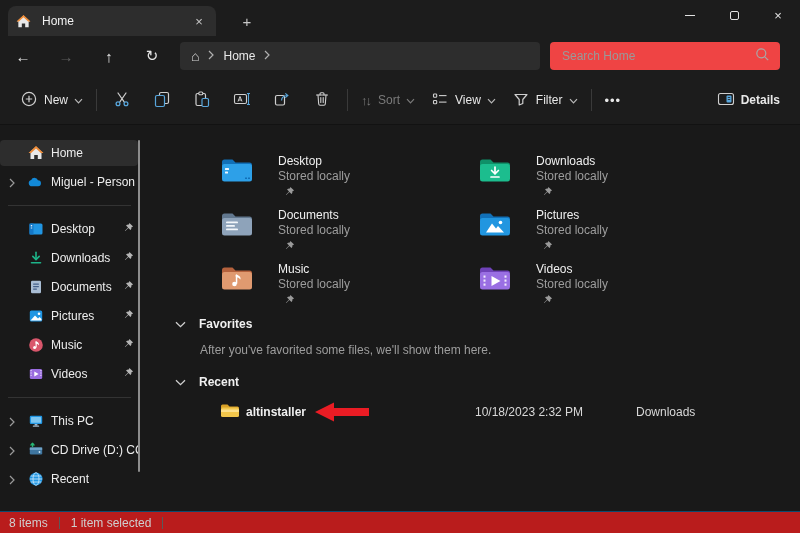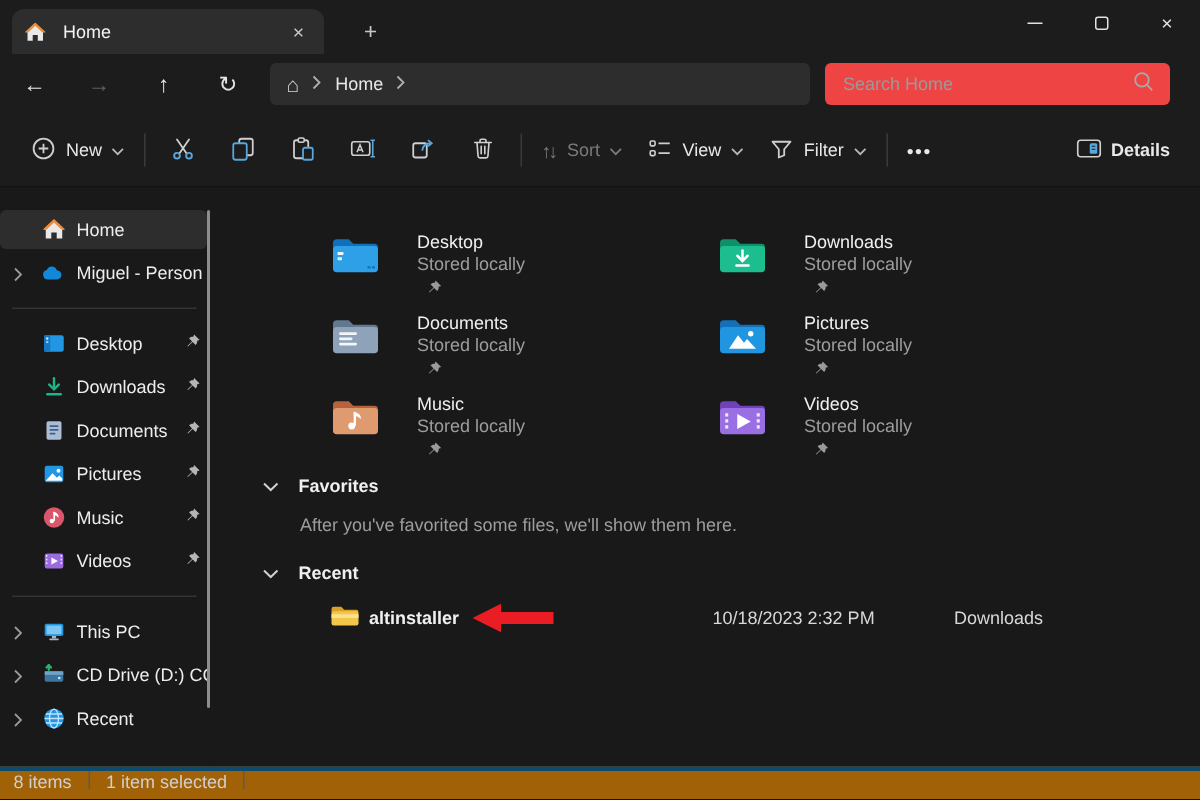--- a/index.html
+++ b/index.html
@@ -83,22 +83,22 @@
   .fav-text { margin:11px 0 16px 57px; color:#9d9d9d; }
   .sec-favorites { }
   .sec-recent { margin-top:17px; }
   .recent-row { position:relative; margin-top:9px; height:26px; }
   .r-icon { position:absolute; left:77px; top:4px; }
   .r-name { position:absolute; left:103px; top:6px; color:#f0f0f0;font-weight:bold; }
   .r-arrow { position:absolute; left:172px; top:3px; }
   .r-date { position:absolute; left:332px; top:6px; color:#d8d8d8; }
   .r-loc { position:absolute; left:493px; top:6px; color:#d8d8d8; }
   
-  .statusbar { position:absolute; left:0; right:0; bottom:0; height:22px; background:#a16207;
-    border-top:3px solid #0c4a6e; display:flex; padding:0 9px; color:#cfcfcf; }
+  .statusbar { position:absolute; left:0; right:0; bottom:0; height:22px; background:#b91c1c;
+    border-top:1px solid #0c4a6e; display:flex; align-items:center; padding:0 9px; color:#cfcfcf; }
   .st-sep { width:1px; height:12px; background:#5a5a5a; margin:0 11px; }
 </style>
 </head>
 <body>
 
 <div class="window">
 
   <div class="titlebar">
     <div class="tab">
       <span class="sb-icon" style="margin:0">

